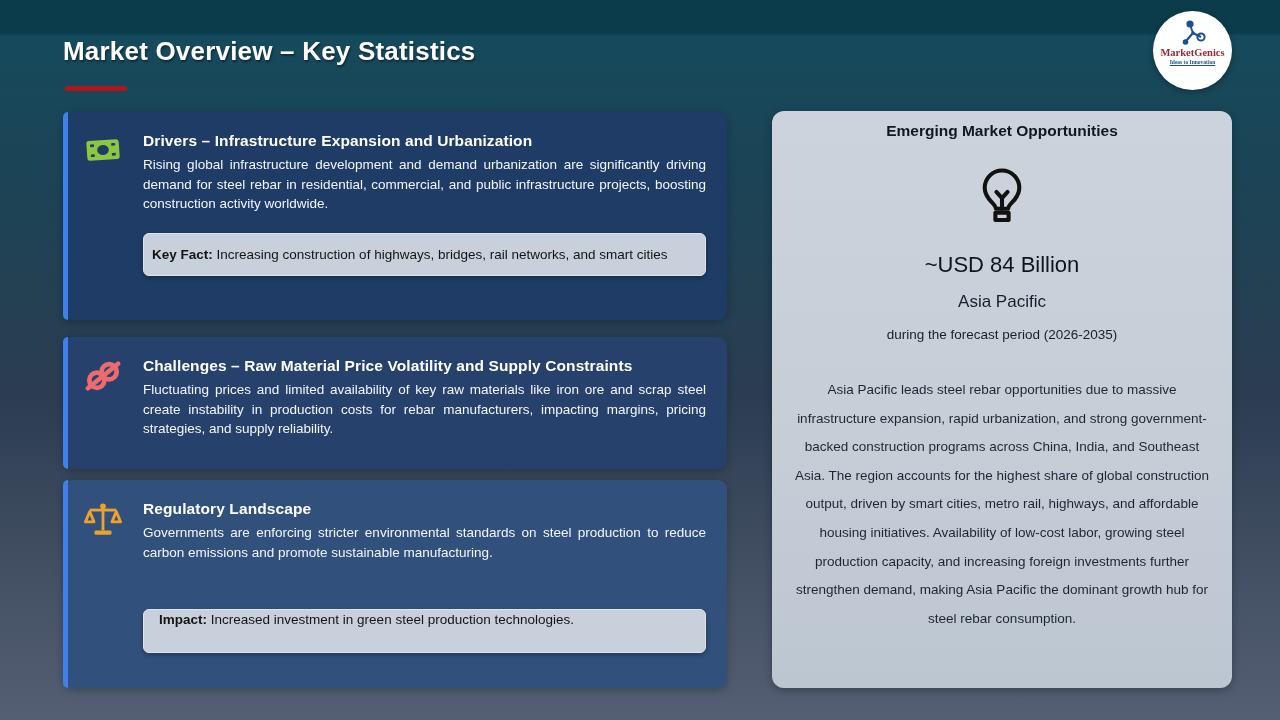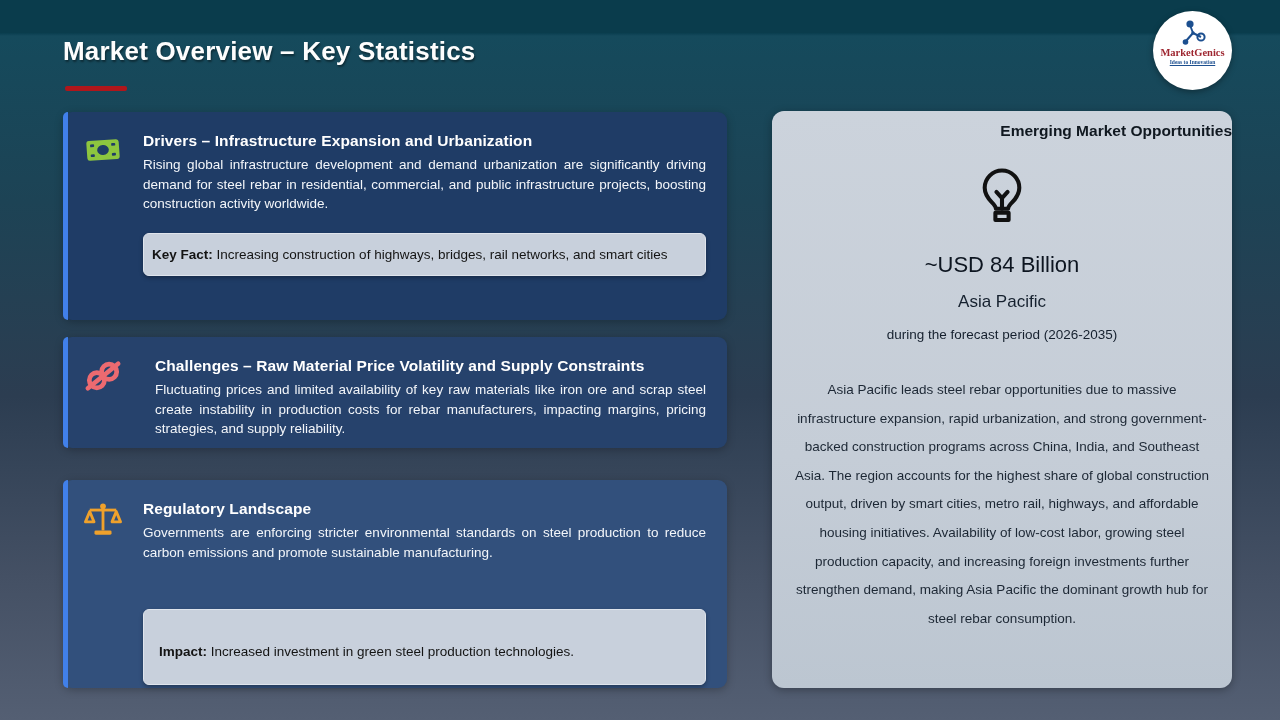--- a/index.html
+++ b/index.html
@@ -20,38 +20,38 @@
   .logo-name{font-family:"Liberation Serif","DejaVu Serif",serif;font-weight:bold;
     font-size:10.5px;color:#9e2630;line-height:10px;}
   .logo-tagline{font-family:"Liberation Serif","DejaVu Serif",serif;font-weight:bold;
     font-size:5.5px;color:#1c4f8f;text-decoration:underline;line-height:8px;}
 
   
   .card{position:absolute;left:63px;width:664px;border-radius:9px;display:flex;
     box-shadow:0 2px 8px rgba(0,0,0,.25);box-sizing:border-box;padding:20px 21px 0 0;}
   .card .accent{position:absolute;left:0;top:0;bottom:0;width:5px;border-radius:9px 0 0 9px;background:#4180ea;}
   .card-1{top:112px;height:208px;background:#1f3c66;}
-  .card-2{top:337px;height:111px;background:#26426c;gap:12px;}
+  .card-2{top:337px;height:132px;background:#26426c;}
   .card-3{top:480px;height:208px;background:#32507c;}
   .icon-col{flex:0 0 80px;display:flex;justify-content:center;align-items:flex-start;padding-top:2px;}
   .card-content{flex:1;min-width:0;}
   .card-title{margin:0 0 5px 0;font-size:15.5px;font-weight:bold;color:#ffffff;letter-spacing:.1px;}
   .card-body{margin:0;font-size:13.5px;line-height:19.5px;color:#f3f6fa;text-align:justify;}
   .fact-box{background:#c8d0dc;border:1px solid #dfe4ec;border-radius:6px;color:#141414;
     font-size:13.5px;line-height:19px;text-align:justify;padding:11px 15px;
     box-shadow:0 2px 4px rgba(0,0,0,.3);}
   .fact-box .bold{font-weight:bold;}
   .card-1 .fact-box{margin:19px 0 0 0;padding-left:8px;}
-  .card-3 .fact-box{margin:47px 0 0 0;min-height:31px;display:block;text-align:left;padding-top:32px;}
+  .card-3 .fact-box{margin:47px 0 0 0;min-height:31px;display:block;text-align:left;padding-top:0;}
 
   
   .panel{position:absolute;left:772px;top:111px;width:460px;height:577px;border-radius:12px;
     background:linear-gradient(180deg,#ccd3dc 0%,#c5cdd7 60%,#bcc6d1 100%);
     box-shadow:0 2px 8px rgba(0,0,0,.3);text-align:center;color:#15202e;box-sizing:border-box;padding-top:11px;}
-  .panel-title{margin:0;font-size:15.5px;font-weight:bold;color:#101820;text-align:right;}
+  .panel-title{margin:0;font-size:15.5px;font-weight:bold;color:#101820;}
   .bulb-wrap{margin-top:27px;height:57px;}
   .panel-value{margin-top:28px;font-size:22px;font-weight:normal;color:#0d1520;}
   .panel-sub1{margin-top:15px;font-size:13.5px;}
   .panel-region{margin-top:14px;font-size:17px;font-weight:normal;}
   .panel-sub2{margin-top:15px;font-size:13.5px;}
   .panel-desc{margin:34px auto 0;width:424px;font-size:13.5px;line-height:28.6px;color:#1c2734;}
 </style>
 </head>
 <body>
 

